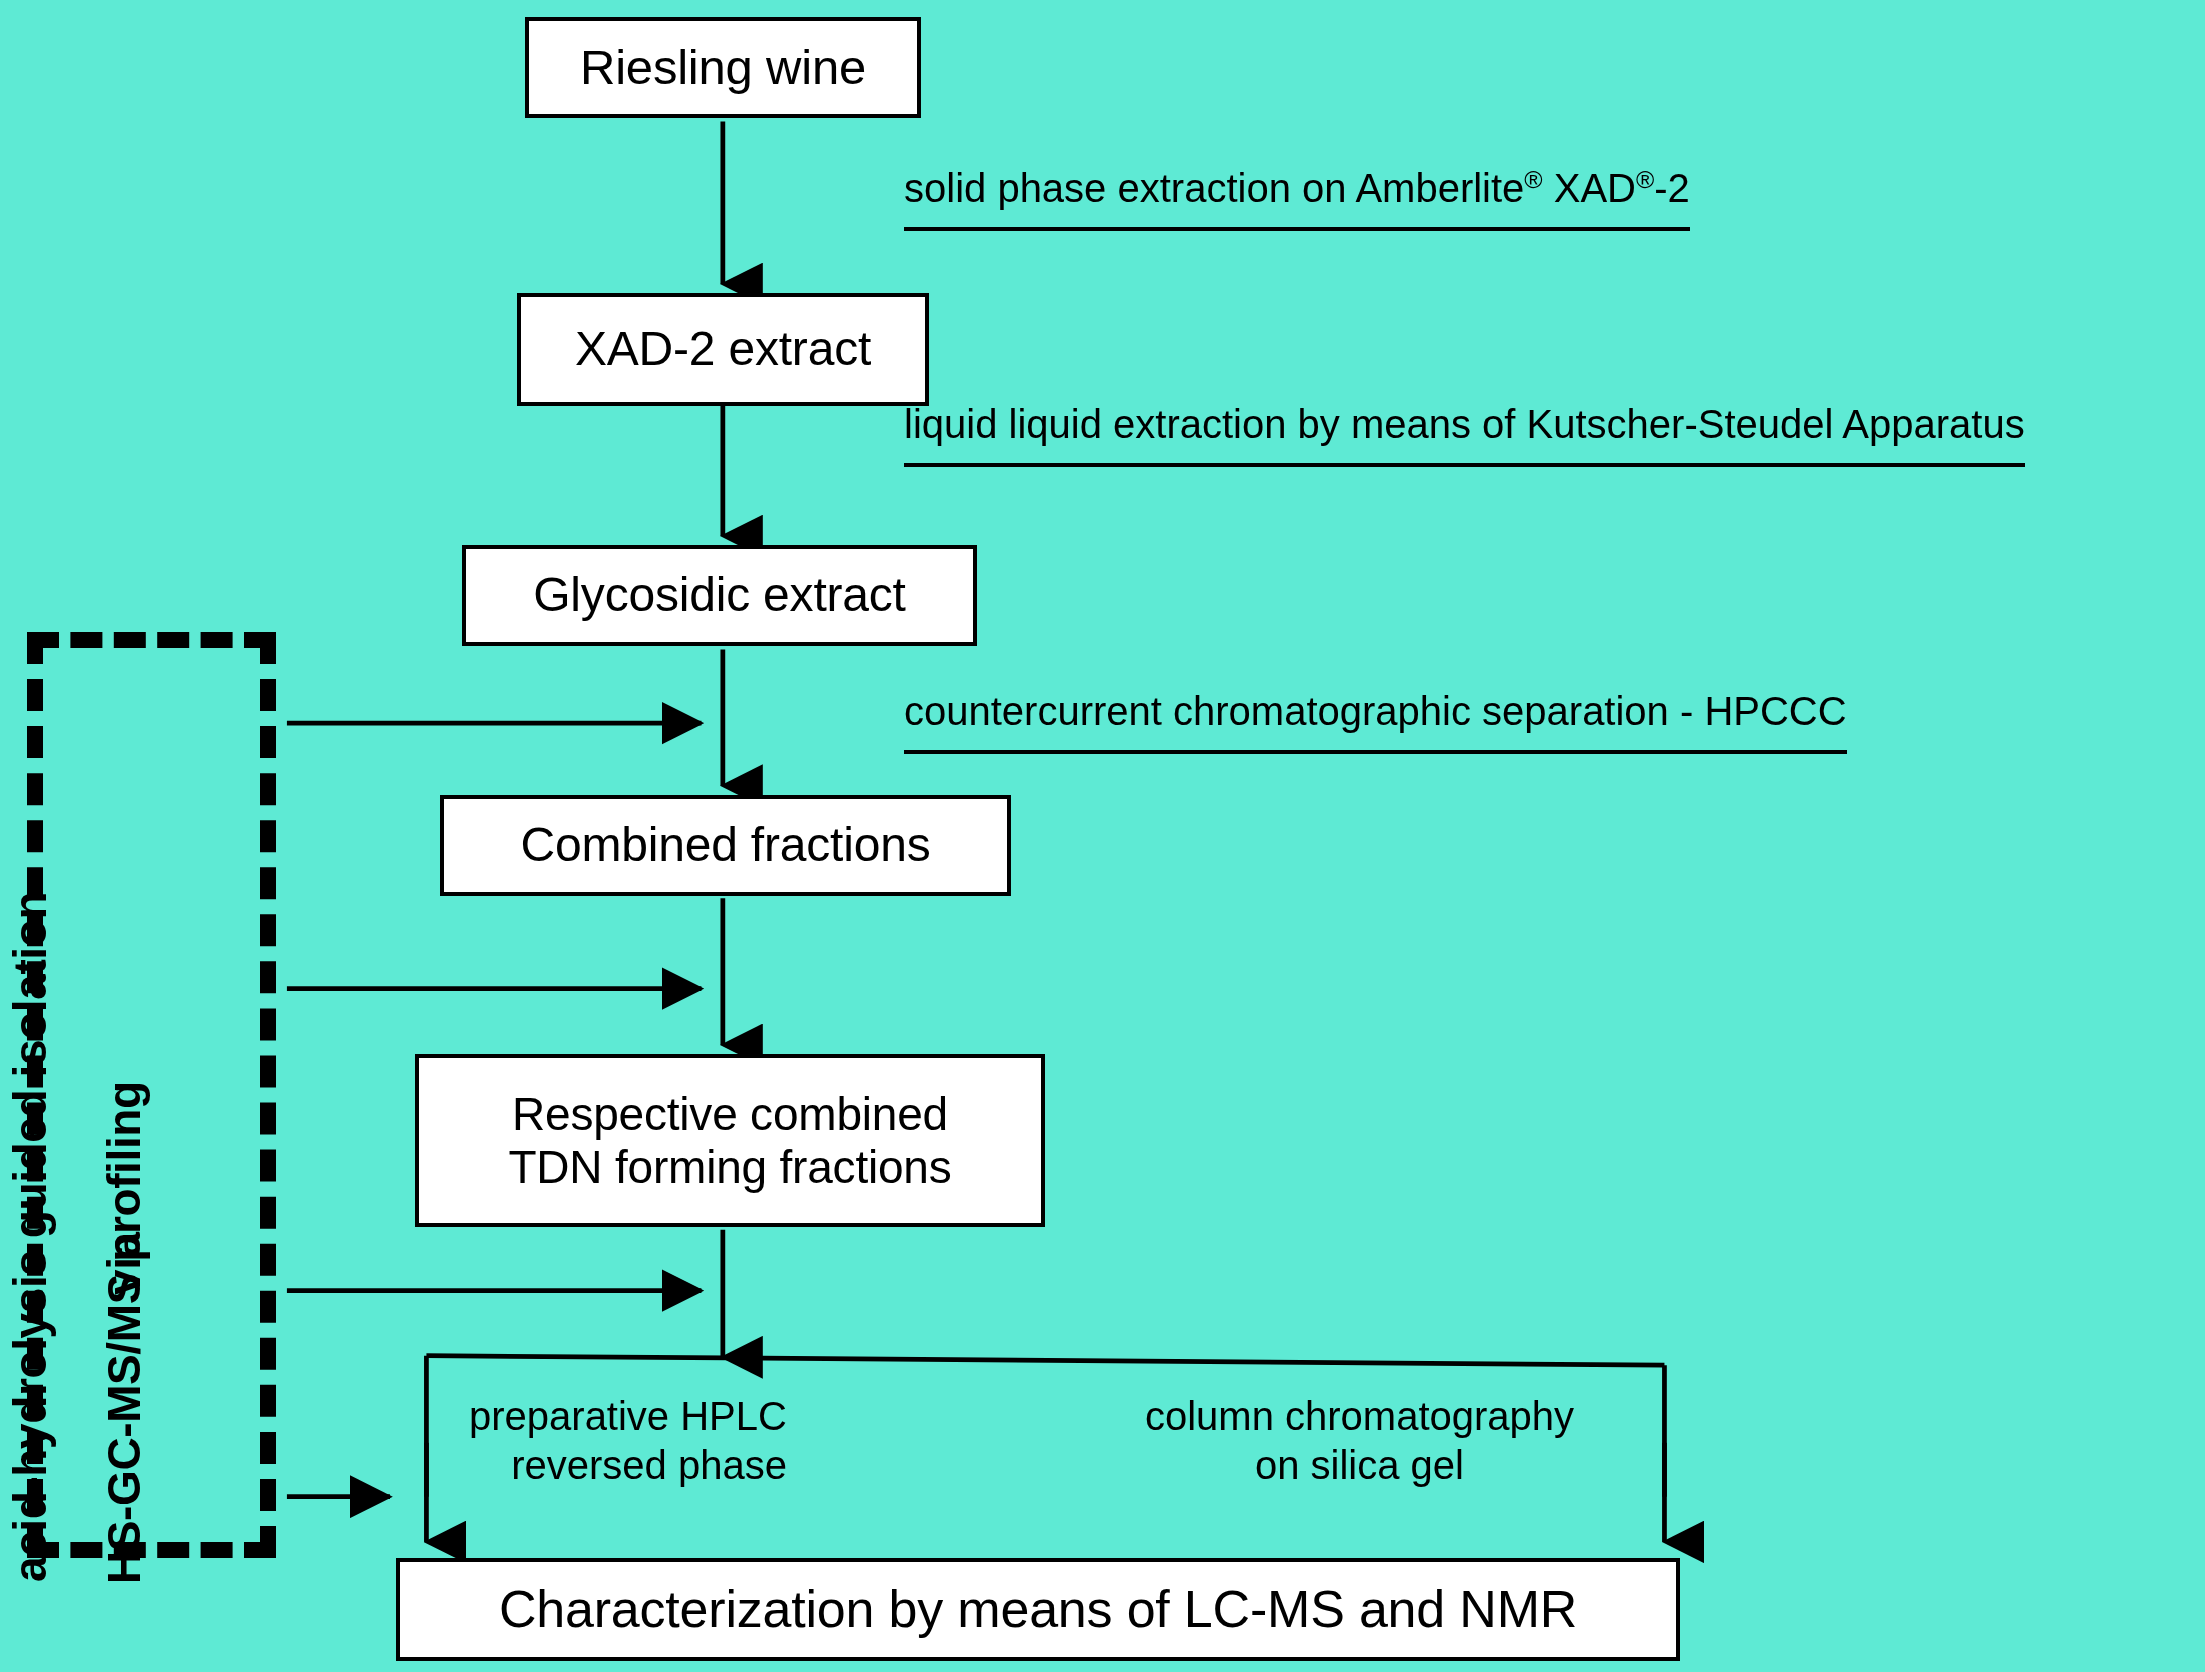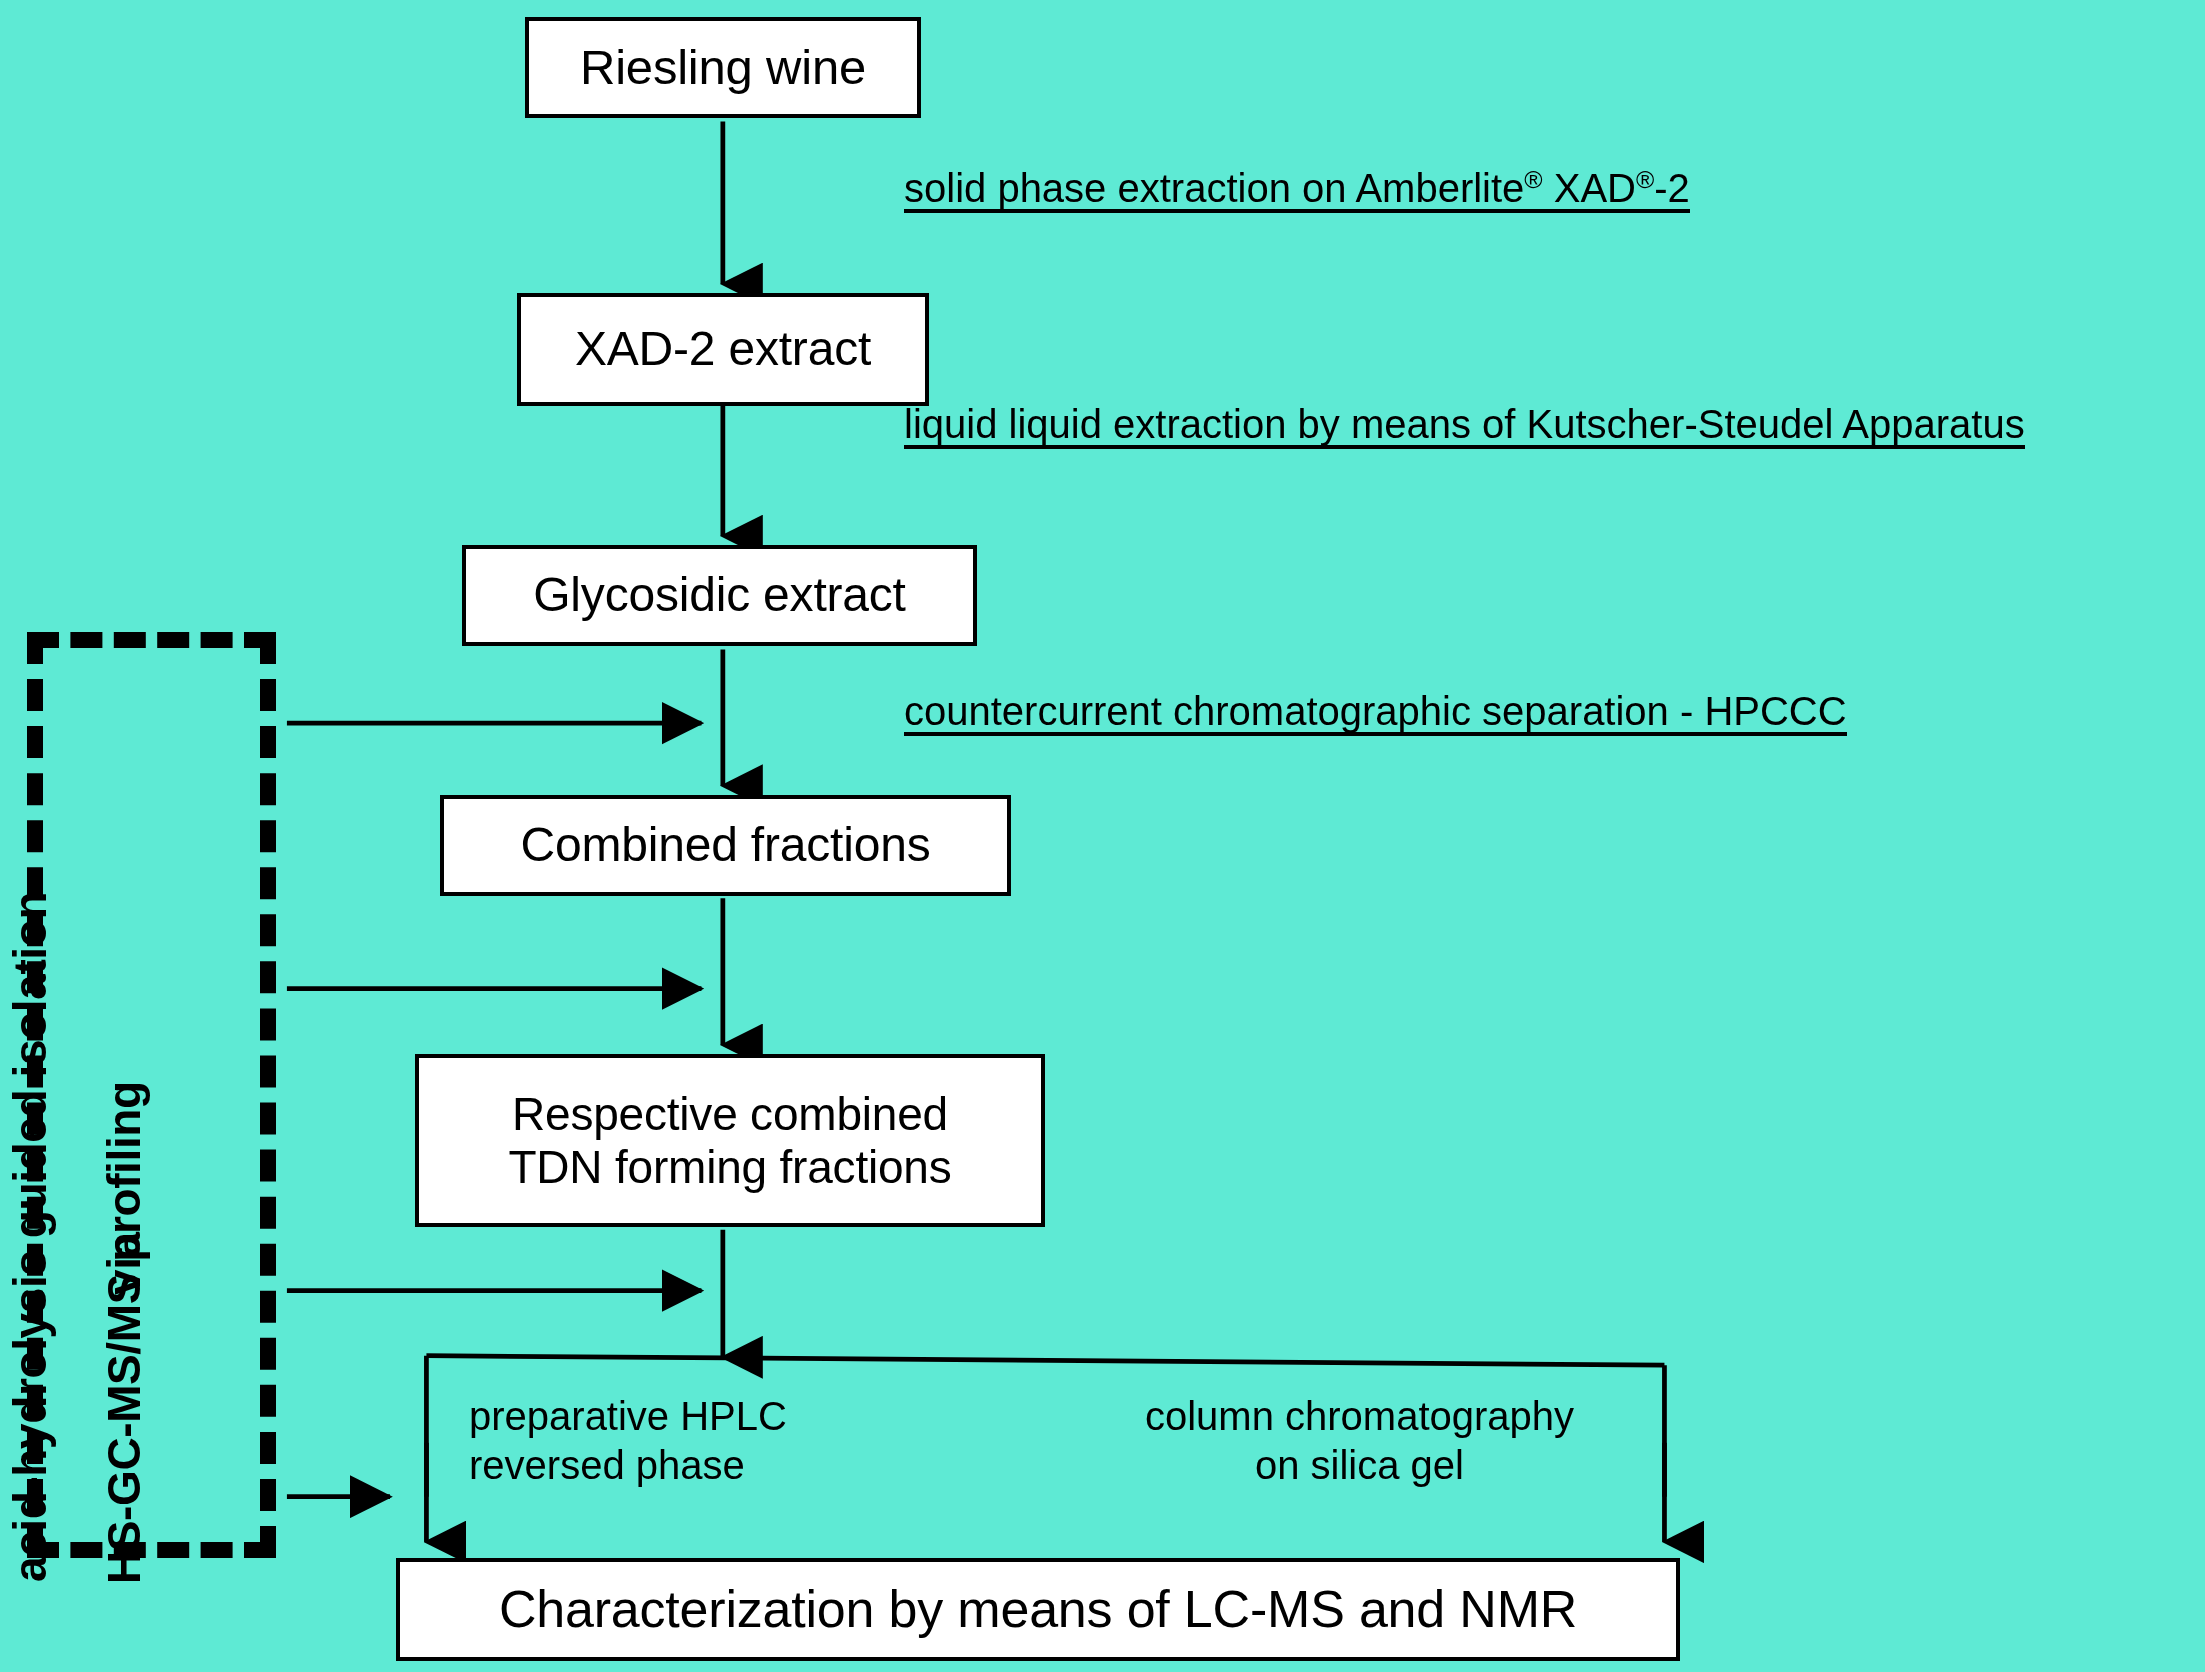--- a/index.html
+++ b/index.html
@@ -52,41 +52,41 @@
   #box-combined      { left: 440px;  top: 795px; width: 571px;  height: 101px; font-size: 48px; }
   #box-tdn           { left: 415px;  top: 1054px; width: 630px;  height: 173px; font-size: 46px; }
   #box-characterize  { left: 396px;  top: 1558px; width: 1284px; height: 103px; font-size: 52px; }
 
   
   .step-label {
     position: absolute;
     font-size: 40px;
     white-space: nowrap;
     border-bottom: 4px solid #000000;
-    padding-bottom: 1px;
+    padding-bottom: 19px;
     line-height: 1.0;
   }
   .step-label sup {
     font-size: 0.62em;
     vertical-align: super;
     line-height: 0;
   }
   #step-1 { left: 904px; top: 168px;  }
   #step-2 { left: 904px; top: 404px;  }
   #step-3 { left: 904px; top: 691px;  }
   #step-4 { left: 904px; top: 958px; }
 
   
   .branch-caption {
     position: absolute;
     font-size: 40px;
     line-height: 1.22;
     white-space: pre-line;
   }
-  #caption-hplc   { left: 469px;  top: 1392px; text-align: left;  }
+  #caption-hplc   { left: 469px;  top: 1392px; text-align: right;  }
   #caption-column { left: 1106px; top: 1392px; text-align: center; width: 507px; }
 
   
   #dashed-frame {
     position: absolute;
     left: 27px;
     top: 632px;
     width: 249px;
     height: 926px;
     box-sizing: border-box;

